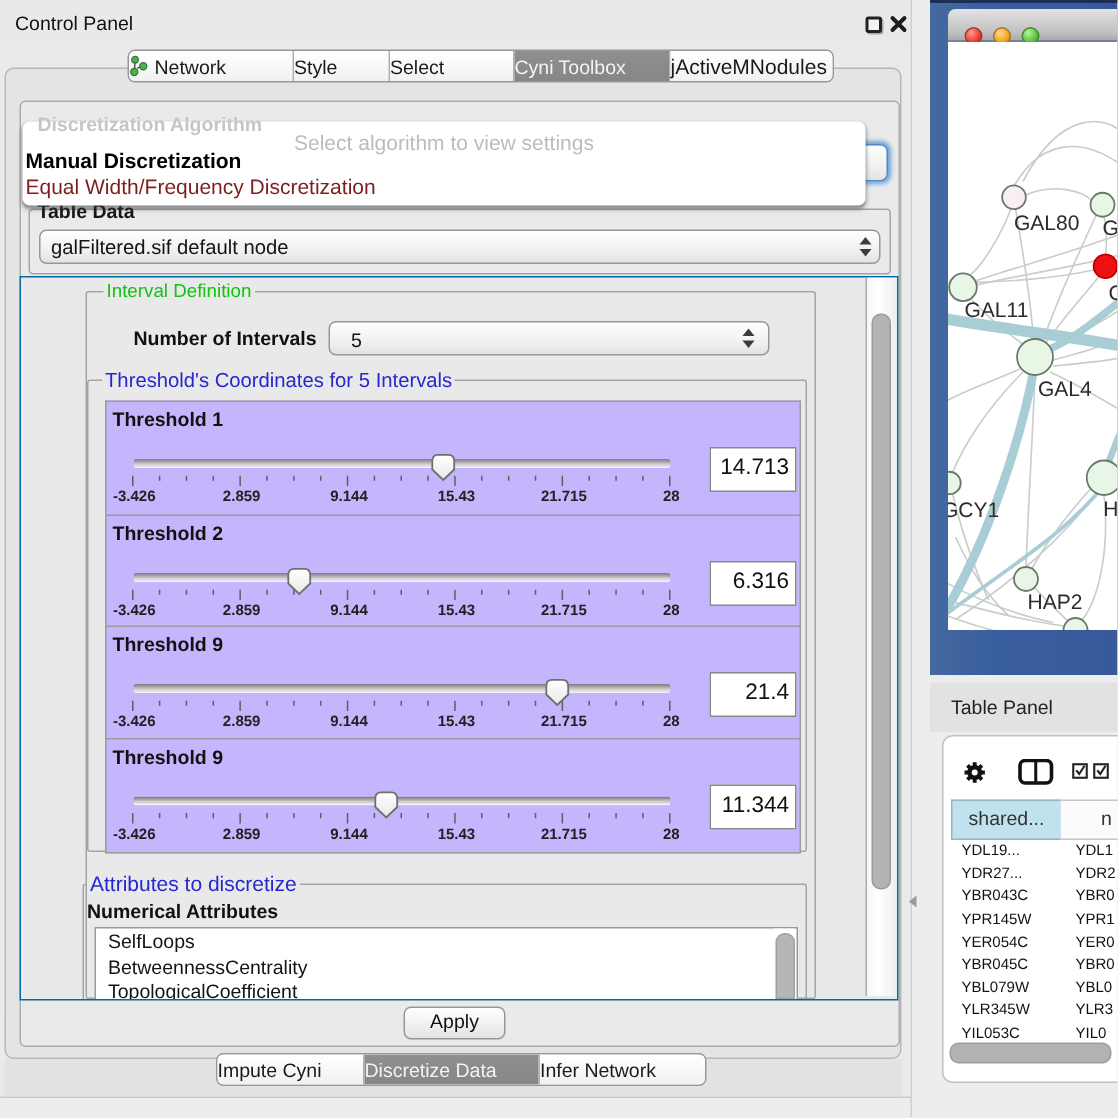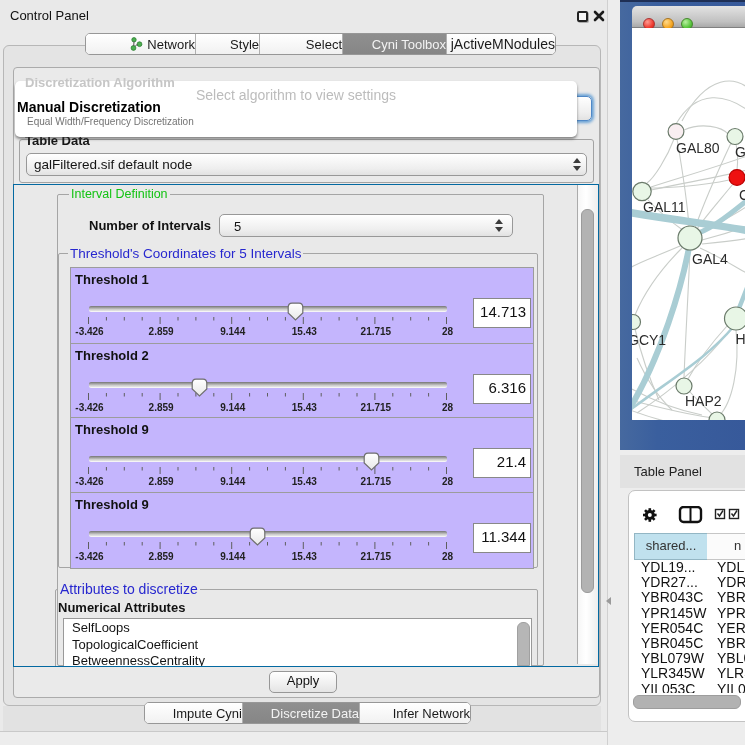--- a/index.html
+++ b/index.html
@@ -7,39 +7,39 @@
 
 #lwin{left:0;top:0;width:607px;height:731px;background:#eaeaea;border-bottom:1px solid #c9c9c9}
 #titlebar{left:0;top:0;width:607px;height:30px;background:#e9e9e9}
 #titletxt{left:10px;top:8px;font-size:13px;color:#111}
 
 #icoSq{left:577px;top:11px;width:7px;height:7px;border:2px solid #222;border-radius:2px;background:#f4f4f4;box-shadow:1px 1px 0 #aaa}
 
 #content{left:3px;top:45px;width:596px;height:659px;background:#e4e4e4;border:1px solid #b7b7b7;border-radius:6px}
 
 .seg{position:absolute;height:20px;display:flex;border:1px solid #979797;border-radius:5px;background:#fdfdfd;overflow:hidden}
-.seg>div{display:flex;align-items:center;justify-content:flex-end;border-right:1px solid #b0b0b0;background:linear-gradient(#ffffff,#f1f1f1);color:#1a1a1a;white-space:nowrap}
+.seg>div{display:flex;align-items:center;justify-content:flex-start;border-right:1px solid #b0b0b0;background:linear-gradient(#ffffff,#f1f1f1);color:#1a1a1a;white-space:nowrap}
 .seg>div:last-child{border-right:none}
 .seg>div.sel{background:linear-gradient(#8f8f8f,#868686);color:#f3f3f3}
 #toptabs{left:85px;top:33px}
 #bottabs{left:144px;top:702px}
 
 #dgroup{left:13px;top:67px;width:585px;height:629px;border:1px solid #ababab;border-radius:4px;background:#eaeaea}
 #dghost{left:25px;top:75px;font-weight:bold;color:#c6c6c6}
 
 .aquacombo{position:absolute;background:linear-gradient(#ffffff,#eeeeee 70%,#e2e2e2);border:1px solid #989898;border-radius:5px}
 .cbarrows{position:absolute;width:0;height:0;border-left:4px solid transparent;border-right:4px solid transparent}
 .up{border-bottom:5px solid #3c3c3c}
 .dn{border-top:5px solid #3c3c3c}
 #focuscombo{left:556px;top:96px;width:34px;height:23px;box-shadow:0 0 3px 1.5px #6ba3d6;border:1.5px solid #4f88c7}
 
 #popup{left:15px;top:81px;width:562px;height:56px;background:#ffffff;border-radius:5px;box-shadow:0 2px 3px rgba(60,60,60,0.6);}
 #popup .ghostsel{position:absolute;left:0;top:6px;width:562px;text-align:center;color:#bcbcbc;font-size:14px}
 #popup .it1{position:absolute;left:2px;top:18px;font-weight:bold;color:#000;font-size:14px}
-#popup .it2{position:absolute;left:12px;top:34.5px;color:#737373;font-size:10px}
+#popup .it2{position:absolute;left:2px;top:34.5px;color:#7f1d1d;font-size:14px}
 
 #tdgroup{left:19px;top:139px;width:573px;height:42px;border:1px solid #a3a3a3;border-radius:3px}
 #tdtitle{left:25px;top:133px;font-weight:bold;color:#161616;background:transparent}
 #tdcombo{left:26px;top:153px;width:559px;height:21px}
 #tdcombo span{position:absolute;left:7px;top:3px;color:#141414;font-size:13.5px}
 
 #spane{left:13px;top:184px;width:584px;height:481px;border:1px solid #0369a1;background:#e9e9e9;overflow:hidden}
 #sbartrack{left:563px;top:0px;width:20px;height:479px;background:linear-gradient(90deg,#f6f6f6,#ffffff 40%,#ededed);border-left:1px solid #ababab}
 #sbarthumb{left:567px;top:24px;width:11px;height:382px;background:#b3b3b3;border:1px solid #9b9b9b;border-radius:6px}
 
@@ -72,21 +72,21 @@
 #netwin .topline{position:absolute;left:0;top:0;width:125px;height:2px;background:#1e2f55}
 #nettitle{left:632px;top:6px;width:113px;height:21px;background:linear-gradient(#e3e3e3,#c0c0c0 75%,#a9a9a9);border-bottom:1px solid #808080;border-radius:5px 0 0 0}
 .light{position:absolute;top:12px;width:10px;height:10px;border-radius:50%}
 #netcanvas{left:632px;top:28px;width:113px;height:392px;background:#fff;overflow:hidden}
 #tpbar{left:620px;top:455px;width:125px;height:33px;background:#e2e2e2}
 #tpbar span{position:absolute;left:14px;top:9px;color:#222}
 #tbox{left:628px;top:490px;width:130px;height:230px;background:#fff;border:1px solid #c2c2c2;border-radius:7px}
 
 #th1{left:634px;top:533px;width:72px;height:25px;background:#c0e1ee;border:1px solid #93b6c4;text-align:center;line-height:24px;color:#333}
 #th2{left:707px;top:533px;width:38px;height:25px;background:#fbfbfb;border:1px solid #c6c6c6;border-left:none;color:#333;padding-left:27px;line-height:24px;overflow:hidden}
-#trows{left:641px;top:560px;width:104px;height:133px;overflow:hidden;line-height:15.2px;color:#121212;font-size:14px}
+#trows{left:641px;top:560px;width:104px;height:133px;overflow:hidden;line-height:15.2px;color:#121212;font-size:10px}
 #trows .c2{position:absolute;left:76px;top:0}
 #hsbar{left:633px;top:695px;width:106px;height:12px;background:#b2b2b2;border:1px solid #9d9d9d;border-radius:6px}
 #collapse{left:606px;top:597px;width:0;height:0;border-top:4px solid transparent;border-bottom:4px solid transparent;border-right:5px solid #9a9a9a}
 </style></head>
 <body>
 <div class="abs" id="lwin"></div>
 <div class="abs" id="titlebar"></div>
 <div class="abs" id="titletxt">Control Panel</div>
 <div class="abs" id="icoSq"></div>
 <svg class="abs" style="left:593px;top:10px" width="12" height="12" viewBox="0 0 12 12">
@@ -331,22 +331,22 @@
           <span>11.344</span>
         </div>
       </div>
     </div>
 
   <div class="tborder" style="left:41px;top:404px;width:481px;height:90px;border-color:#a5a5a5"></div>
   <div class="ttitle" style="left:44px;top:396px;color:#2727cf;font-size:14px">Attributes to discretize</div>
   <div class="abs" id="numattr">Numerical Attributes</div>
   <div class="abs" id="attrlist">
     <div style="padding-top:1px">SelfLoops</div>
+    <div>BetweennessCentrality</div>
     <div>TopologicalCoefficient</div>
-    <div>BetweennessCentrality</div>
   </div>
   <div class="abs" id="listbar"></div>
   <div class="abs" id="listthumb"></div>
 </div>
 
 <div class="abs" id="popup">
   <div class="ghostsel">Select algorithm to view settings</div>
   <div class="it1">Manual Discretization</div>
   <div class="it2">Equal Width/Frequency Discretization</div>
 </div>

